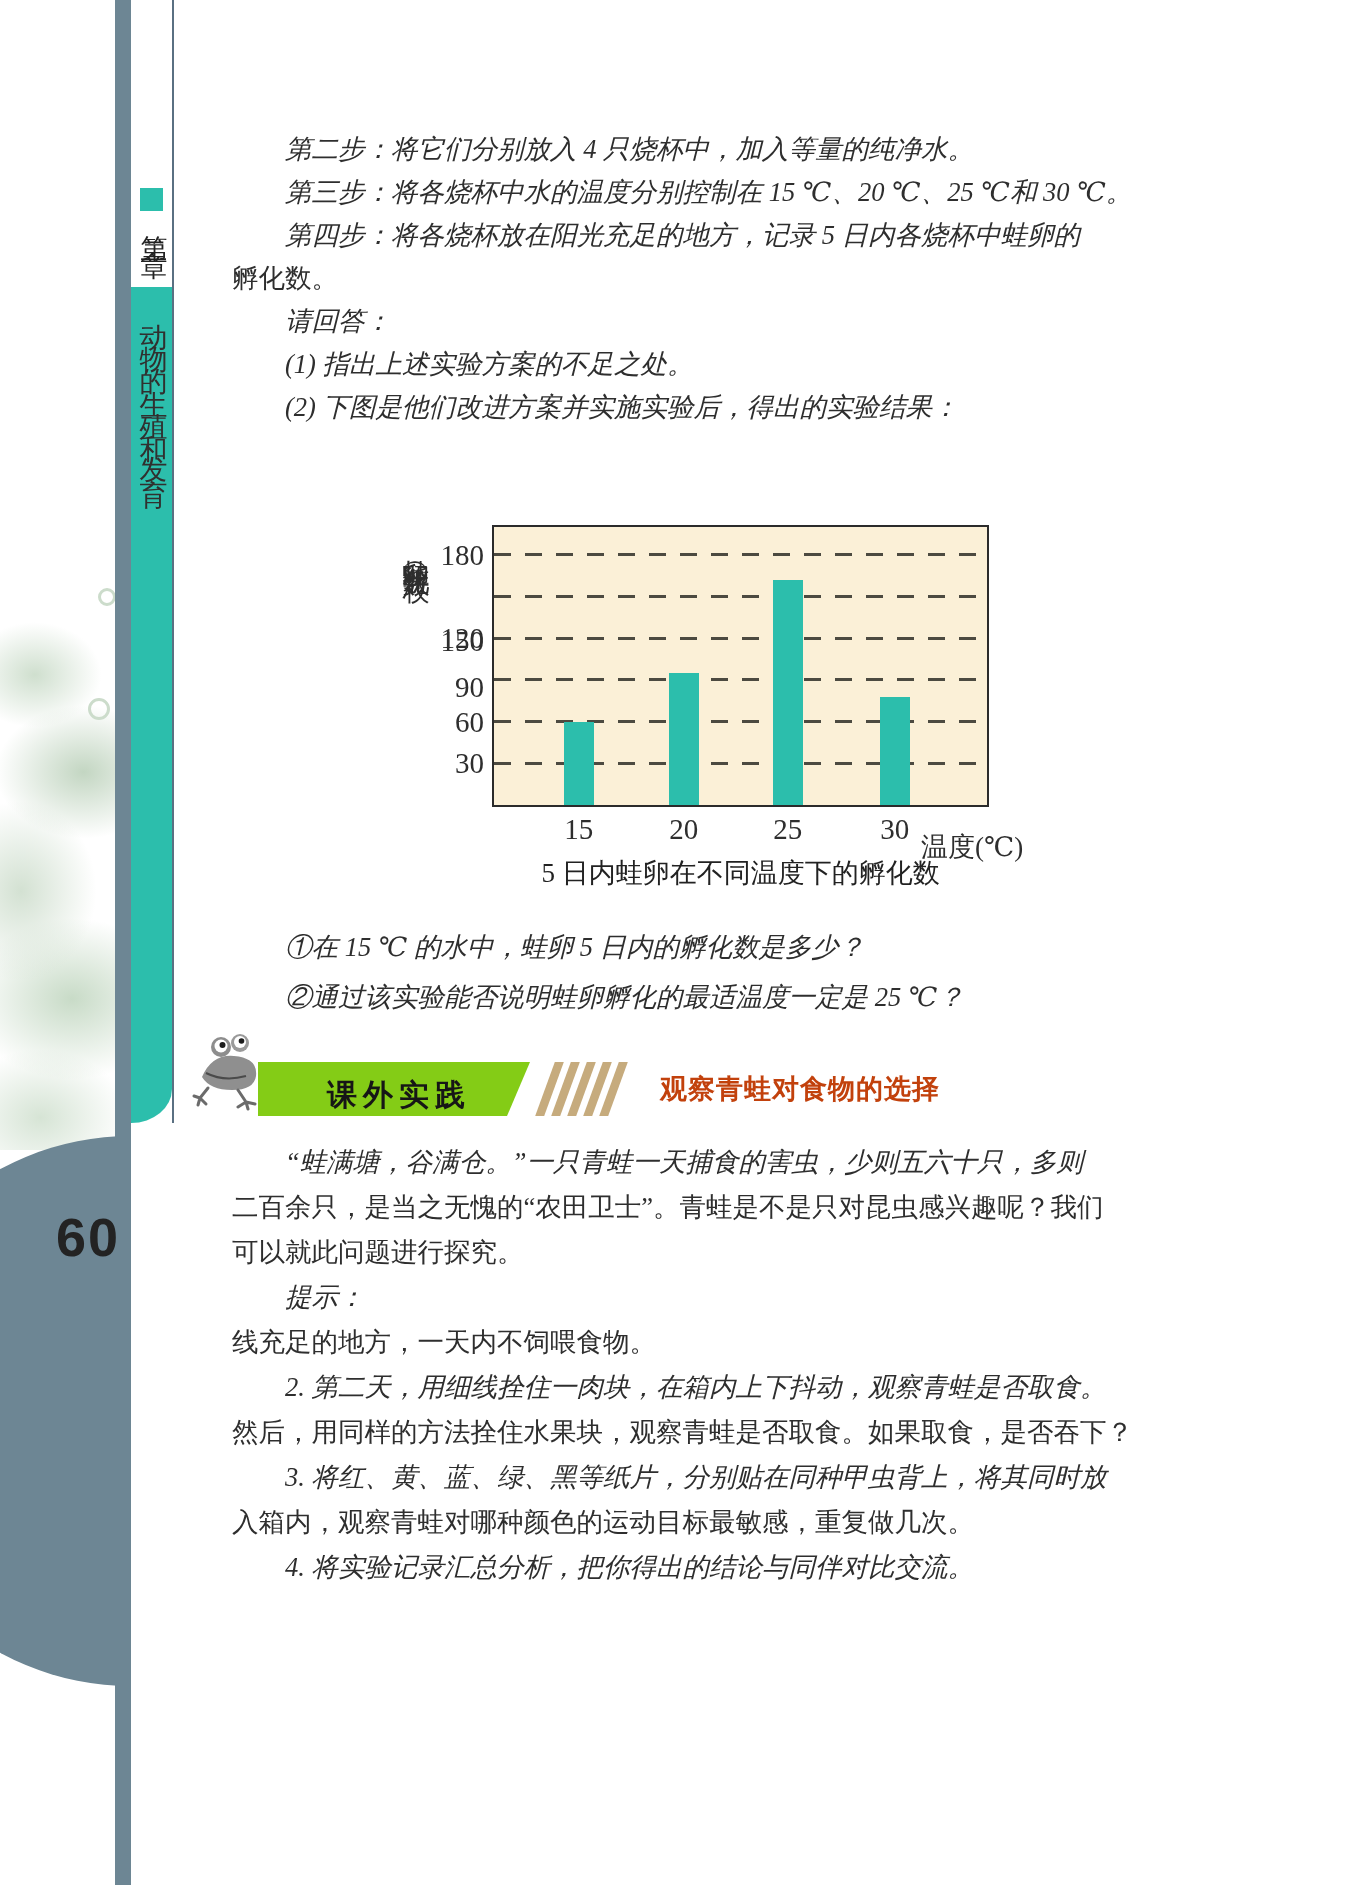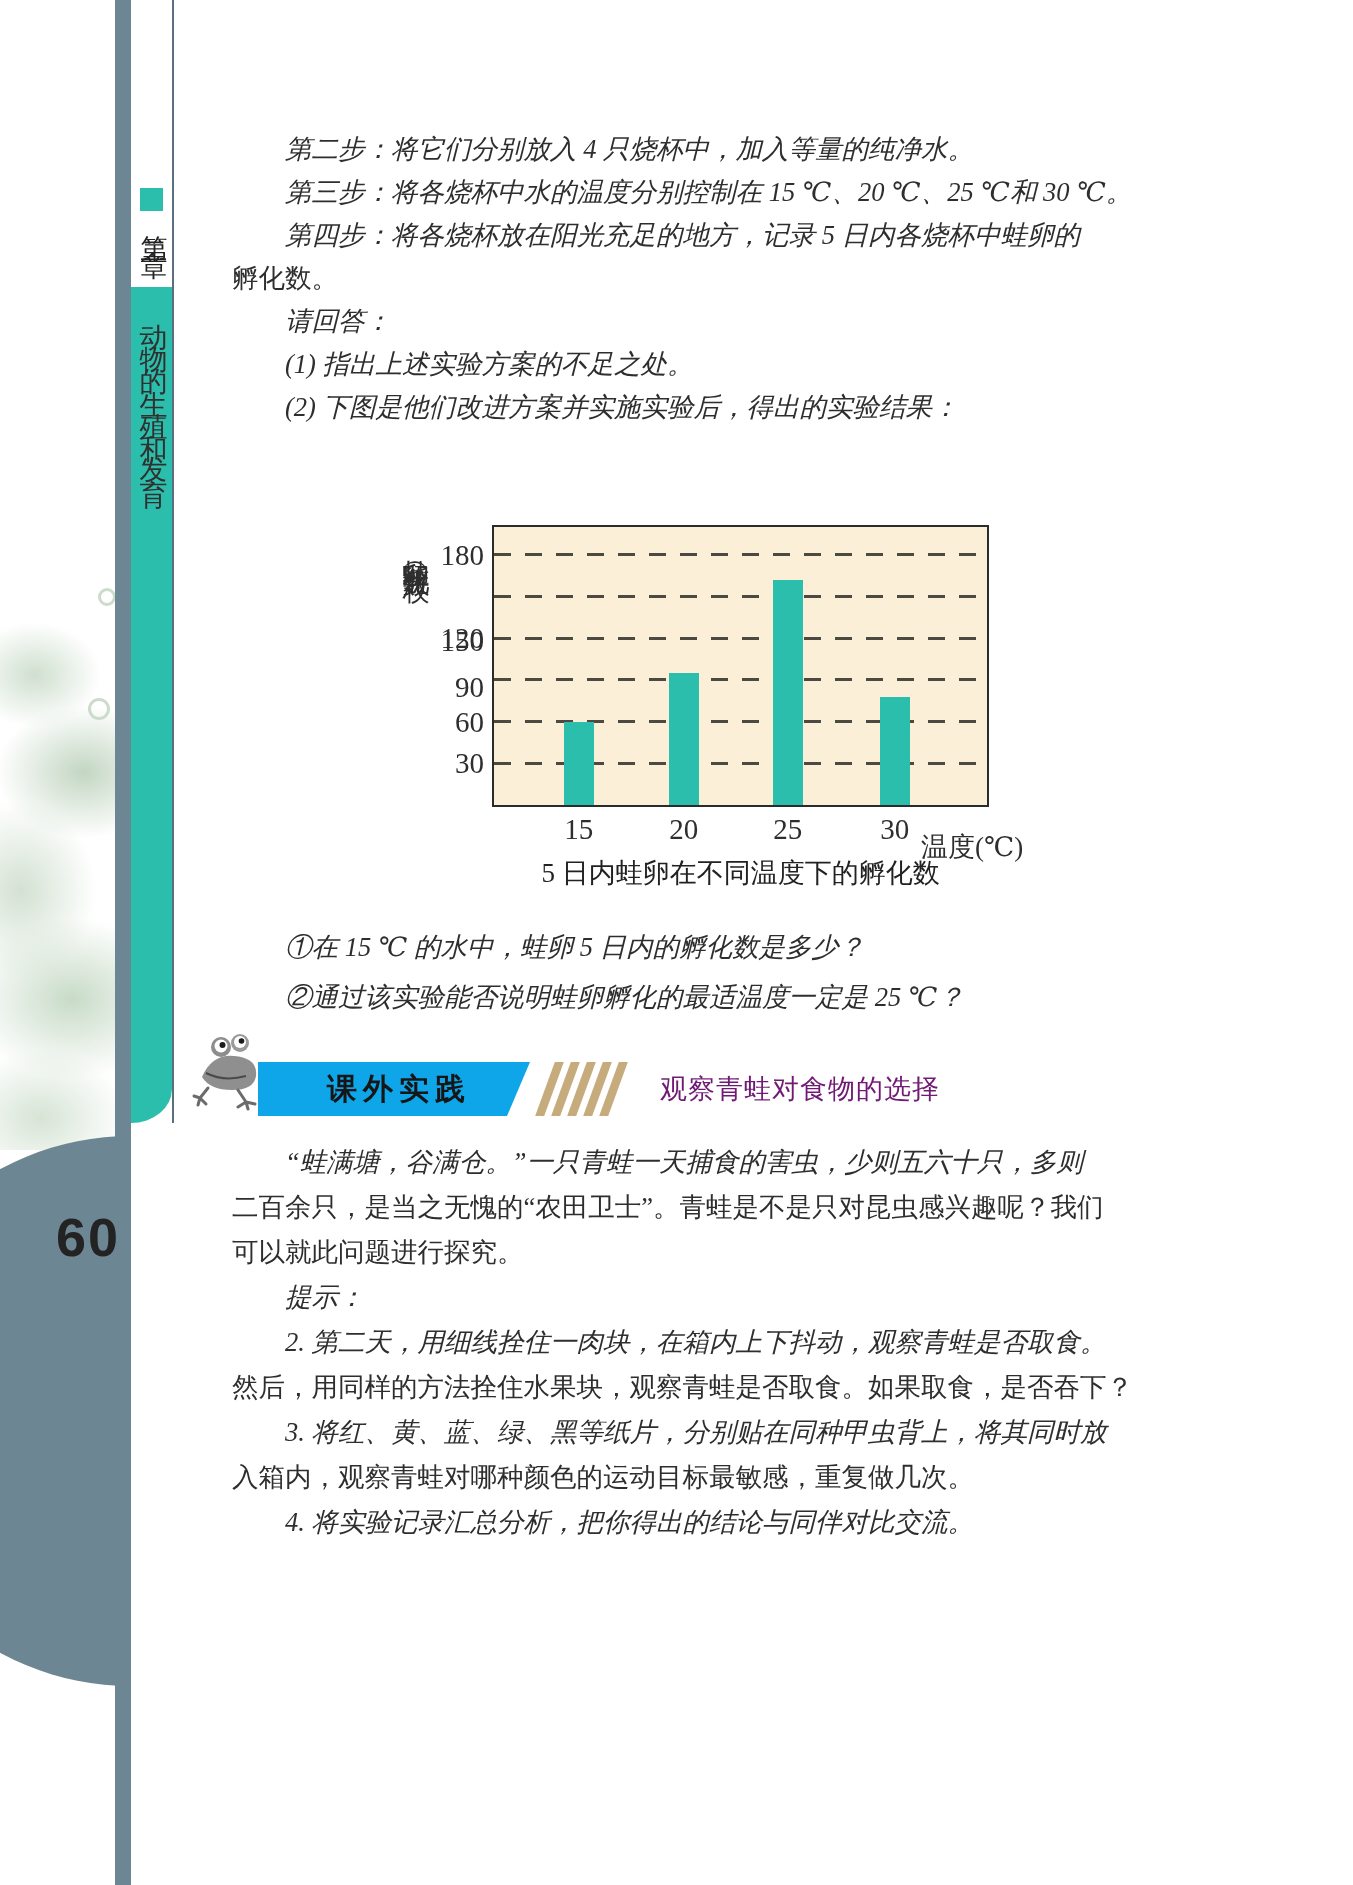--- a/index.html
+++ b/index.html
@@ -60,21 +60,21 @@
 
   
   .frog{position:absolute;left:192px;top:1032px;z-index:4;}
   .banner{position:absolute;left:258px;top:1062px;width:272px;height:54px;z-index:3;
           clip-path:polygon(0 0,100% 0,calc(100% - 23px) 100%,0 100%);
           display:flex;align-items:center;justify-content:center;}
   .banner-label{font-size:30px;font-weight:bold;letter-spacing:6px;color:#161616;
                 padding-left:10px;}
   .stripe{position:absolute;top:1062px;width:9px;height:54px;z-index:3;transform:skewX(-20deg);}
   .practice-heading{position:absolute;left:660px;top:1062px;height:54px;line-height:54px;
-          z-index:3;font-size:27px;font-weight:normal;color:#701a75;letter-spacing:1px;}
+          z-index:3;font-size:27px;font-weight:bold;color:#c2410c;letter-spacing:1px;}
 </style>
 </head>
 <body>
 
 <div class="page">
 
   <div class="water-texture"></div>
   <div class="bubble b1"></div>
   <div class="bubble b2"></div>
   <div class="side-bar" style="background: rgb(109, 134, 148);"></div>
@@ -134,35 +134,36 @@
     <circle cx="29" cy="14" r="6.5" fill="#ffffff"></circle>
     <circle cx="30.5" cy="13" r="3" fill="#1c1c1c"></circle>
     <circle cx="48" cy="11" r="9" fill="#9a9a9a"></circle>
     <circle cx="48" cy="10" r="6" fill="#ffffff"></circle>
     <circle cx="49.5" cy="9" r="2.8" fill="#1c1c1c"></circle>
     <path d="M10 45 Q20 22 42 24 Q66 26 64 44 Q62 58 40 58 Q18 58 10 45 Z" fill="#8f8f8f"></path>
     <path d="M14 41 Q32 50 54 44" stroke="#4a4a4a" stroke-width="2" fill="none"></path>
     <path d="M16 56 L8 66 M8 66 L2 64 M8 66 L6 73 M8 66 L14 72" stroke="#6b6b6b" stroke-width="3" fill="none" stroke-linecap="round"></path>
     <path d="M46 58 L54 70 M54 70 L46 75 M54 70 L56 77 M54 70 L63 72" stroke="#6b6b6b" stroke-width="3" fill="none" stroke-linecap="round"></path>
   </svg>
-  <div class="banner" style="background: #0ea5e9;">
+  <div class="banner" style="background: #84cc16; align-items: flex-end;">
     <span class="banner-label">课外实践</span>
   </div>
   <div class="stripe" style="left: 545px; background: rgb(198, 171, 125);"></div>
   <div class="stripe" style="left: 561px; background: rgb(198, 171, 125);"></div>
   <div class="stripe" style="left: 577px; background: rgb(198, 171, 125);"></div>
   <div class="stripe" style="left: 593px; background: rgb(198, 171, 125);"></div>
   <div class="stripe" style="left: 609px; background: rgb(198, 171, 125);"></div>
   <div class="practice-heading">观察青蛙对食物的选择</div>
 
   <div class="flow practice-block" id="practice-lines">
       <div class="tline ind">“蛙满塘，谷满仓。”一只青蛙一天捕食的害虫，少则五六十只，多则</div>
       <div class="tline">二百余只，是当之无愧的“农田卫士”。青蛙是不是只对昆虫感兴趣呢？我们</div>
       <div class="tline">可以就此问题进行探究。</div>
       <div class="tline ind">提示：</div>
+      <div class="tline">线充足的地方，一天内不饲喂食物。</div>
       <div class="tline ind">2. 第二天，用细线拴住一肉块，在箱内上下抖动，观察青蛙是否取食。</div>
       <div class="tline">然后，用同样的方法拴住水果块，观察青蛙是否取食。如果取食，是否吞下？</div>
       <div class="tline ind">3. 将红、黄、蓝、绿、黑等纸片，分别贴在同种甲虫背上，将其同时放</div>
       <div class="tline">入箱内，观察青蛙对哪种颜色的运动目标最敏感，重复做几次。</div>
       <div class="tline ind">4. 将实验记录汇总分析，把你得出的结论与同伴对比交流。</div>
     </div>
 
 </div>
 
 </body></html>

